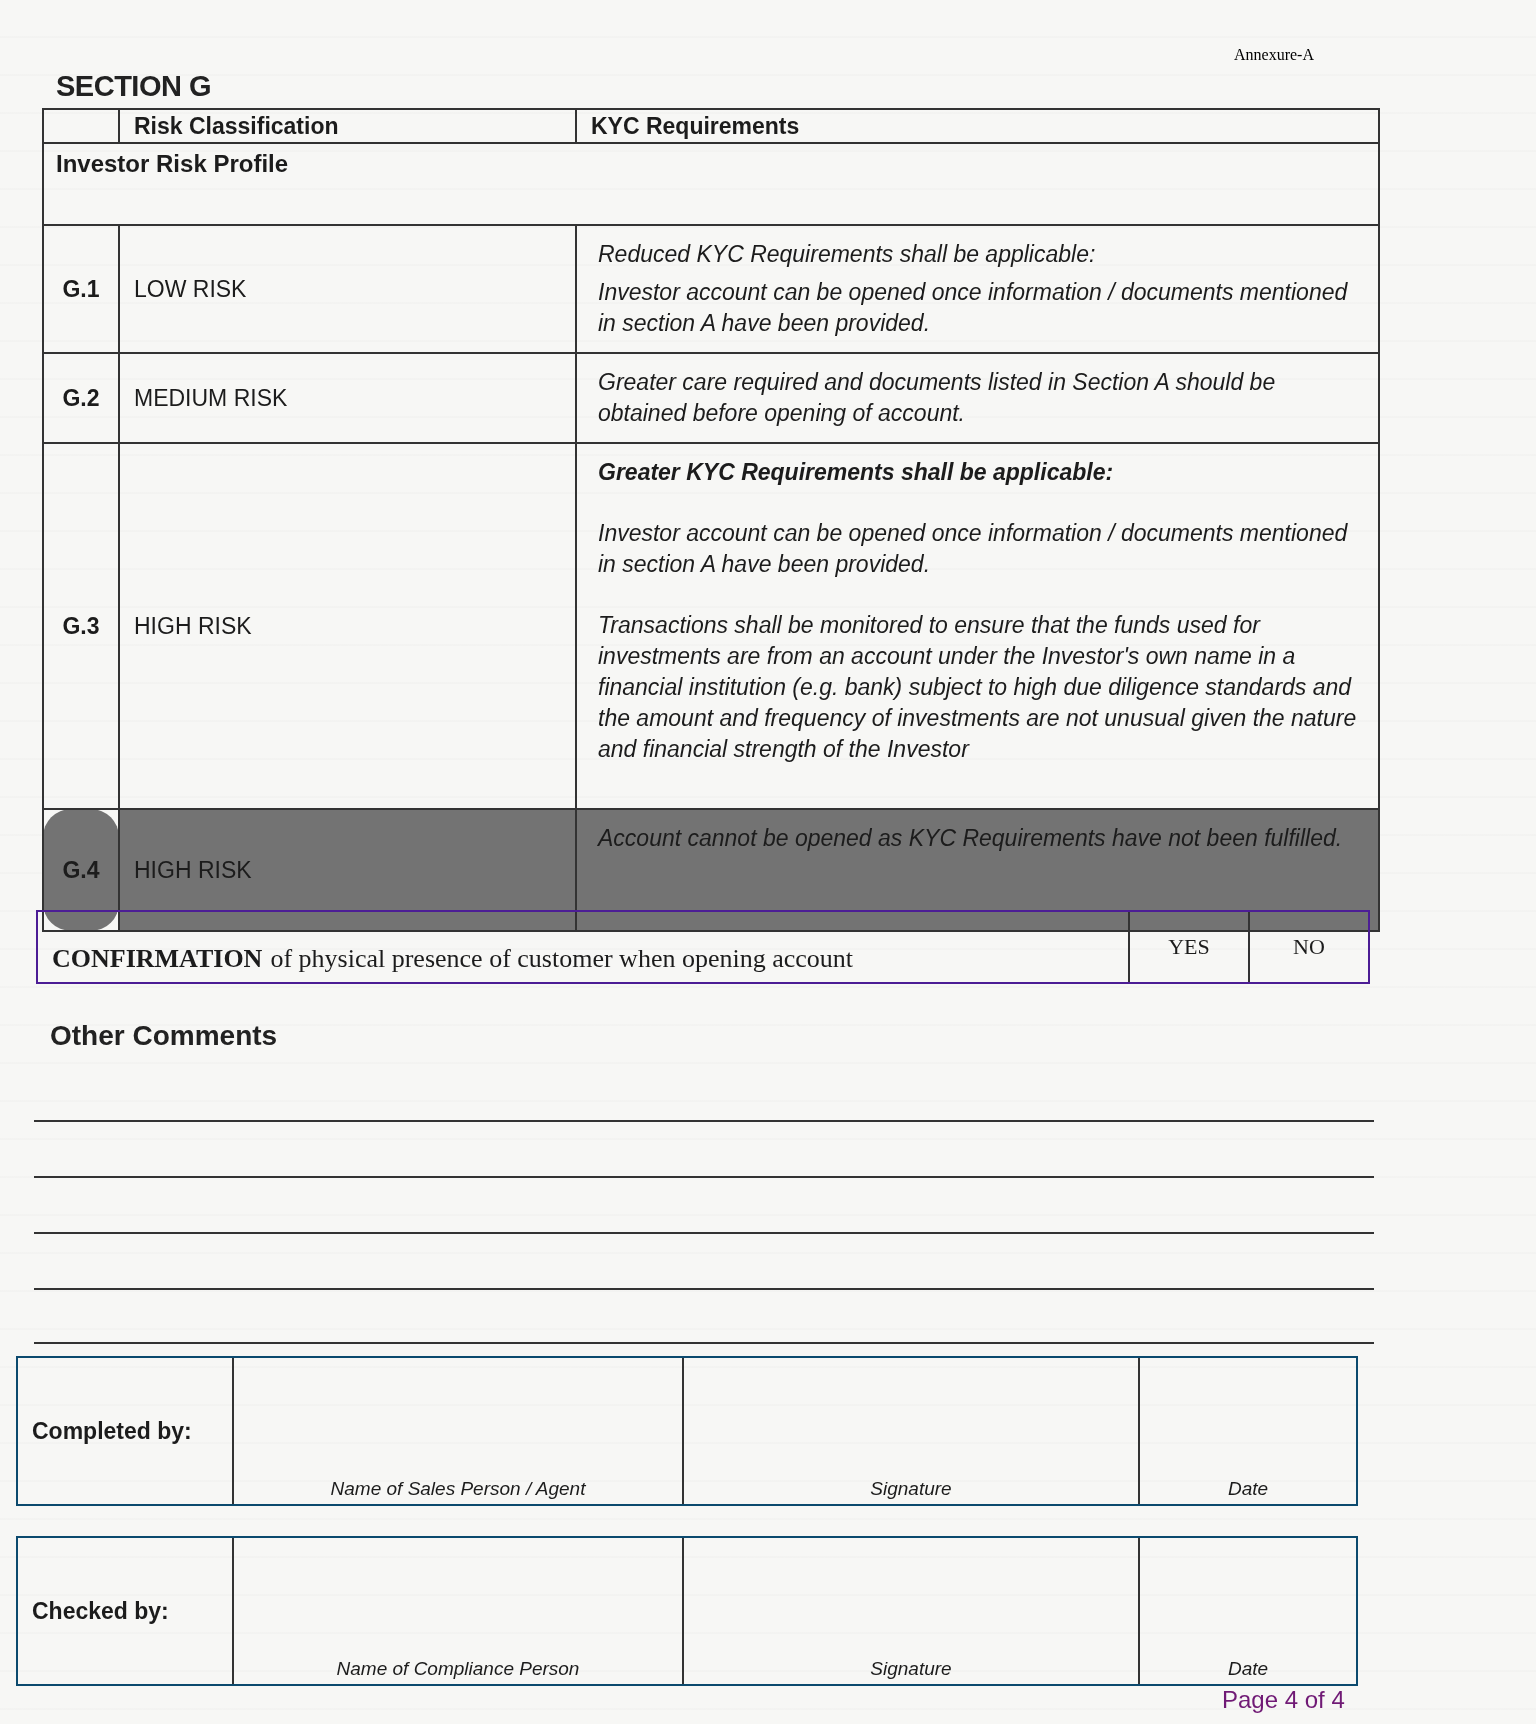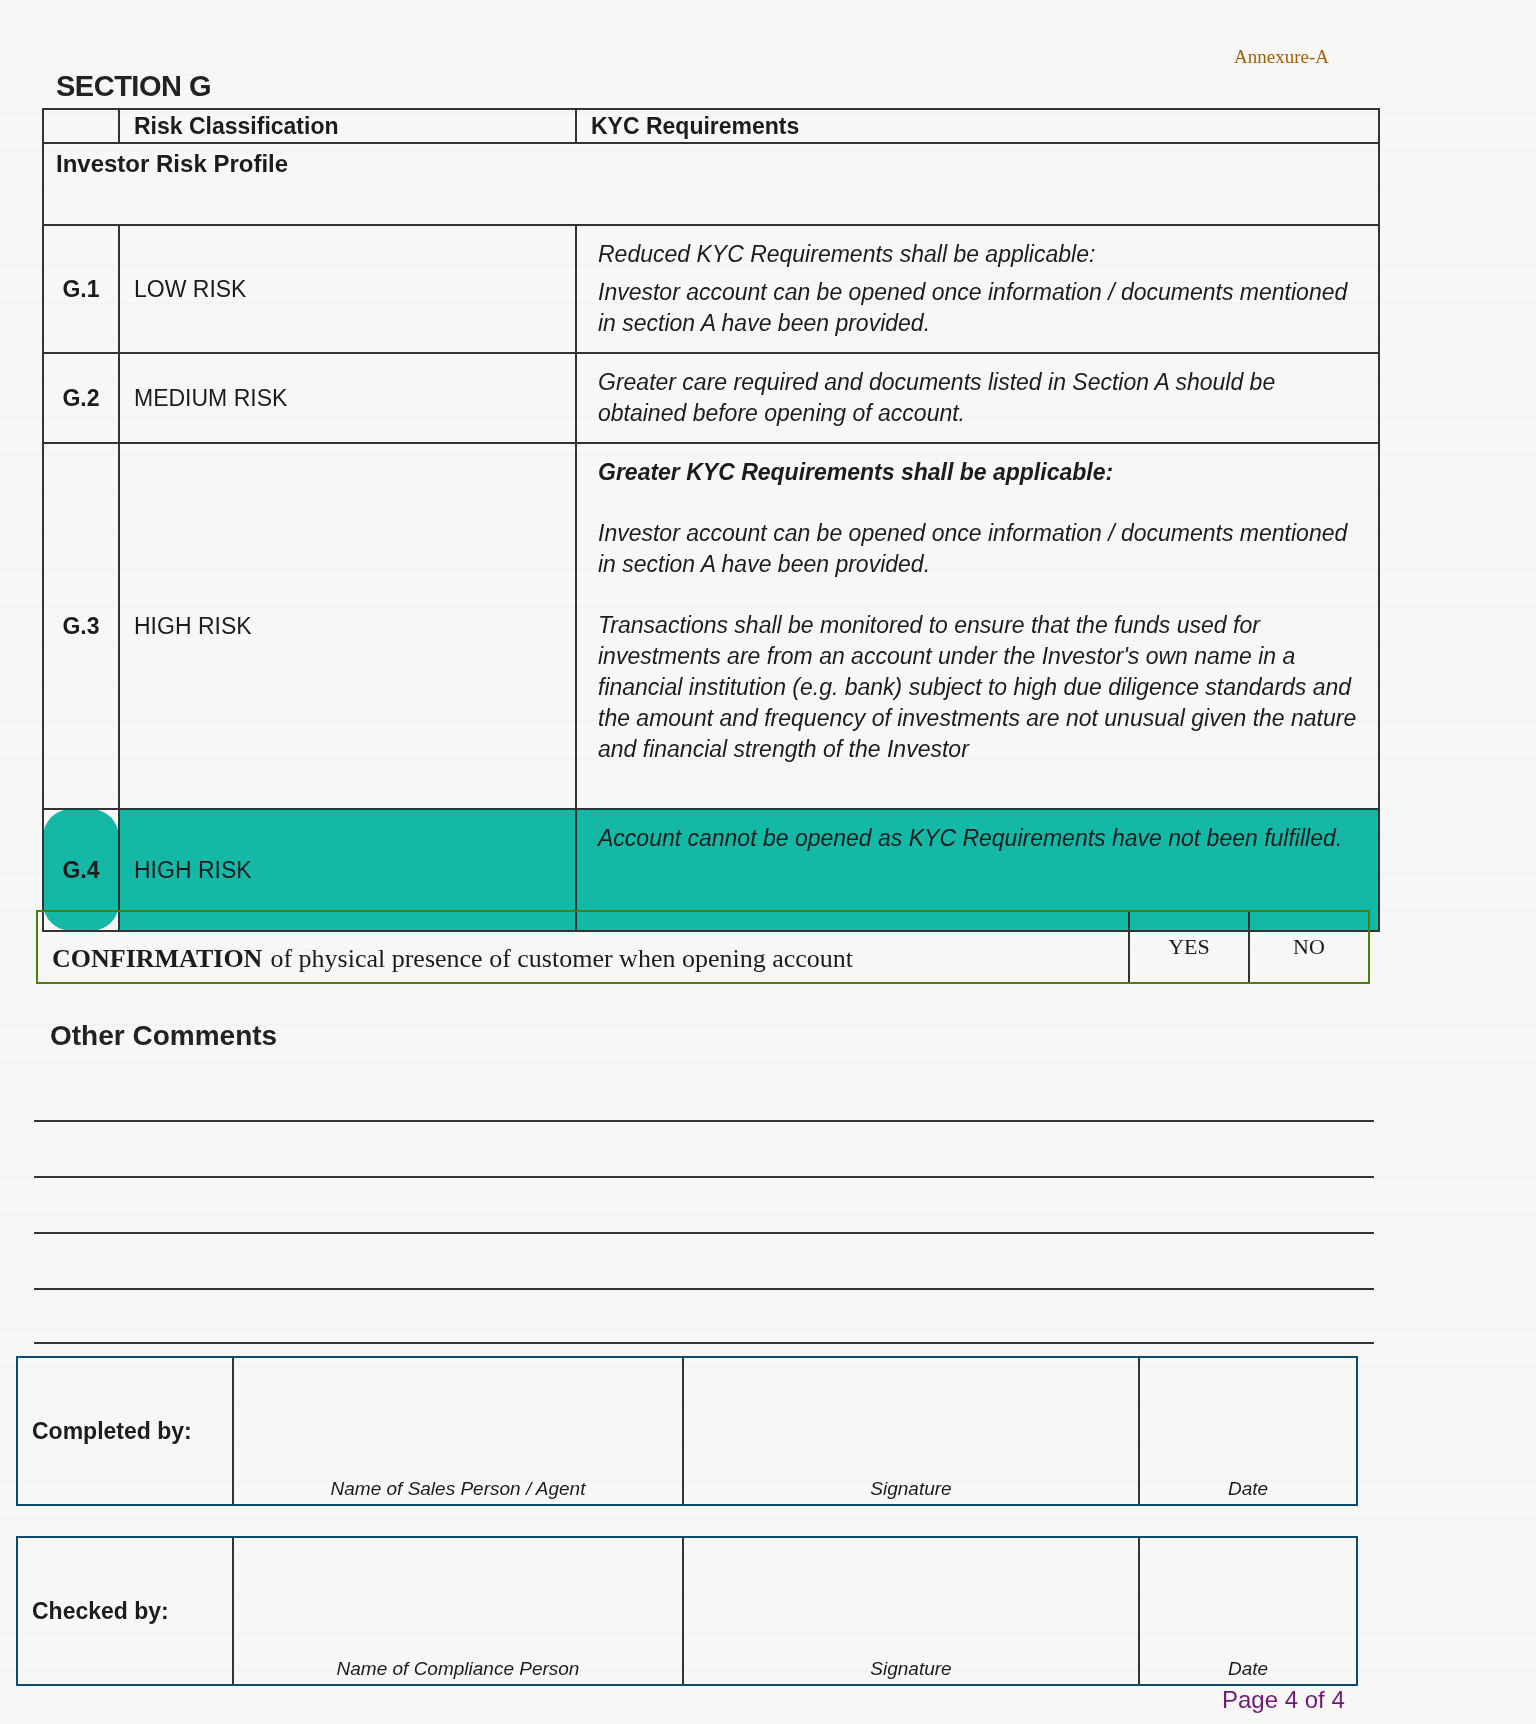--- a/index.html
+++ b/index.html
@@ -11,21 +11,21 @@
   }
   .ghost {
     position: absolute; left: 0; top: 0; width: 1536px; height: 1724px;
     background:
       repeating-linear-gradient(180deg, rgba(0,0,0,0) 0px, rgba(0,0,0,0) 36px, rgba(120,120,120,0.06) 37px, rgba(0,0,0,0) 38px);
     pointer-events: none;
   }
   .annexure {
     position: absolute; left: 1234px; top: 46px;
     font-family: "Liberation Serif", "DejaVu Serif", serif;
-    font-size: 19px; color: #a16207;
+    font-size: 16px; color: #000000;
   }
   .section-title {
     position: absolute; left: 56px; top: 70px;
     font-size: 29px; font-weight: bold; letter-spacing: -0.5px; color: #222;
   }
   
   .risk-table {
     position: absolute; left: 42px; top: 108px; width: 1338px;
     border: 2px solid #333; border-collapse: collapse;
   }
@@ -34,25 +34,25 @@
   .risk-table .hdr { height: 32px; font-weight: bold; font-size: 23px; padding: 0 14px; }
   .col-code { width: 72px; text-align: center; font-weight: bold; border-radius: 28px; }
   .col-class { width: 440px; padding-left: 14px; }
   .col-kyc { padding: 6px 14px; line-height: 31px; }
   .kyc-para { margin: 7px; font-style: italic; }
   .kyc-gap { margin-top: 30px; }
   .bold { font-weight: bold; }
   .row-low td { height: 112px; }
   .row-med td { height: 74px; }
   .row-high3 td { height: 352px; }
-  .row-high4 td { height: 108px; background: #14b8a6; }
+  .row-high4 td { height: 108px; background: #737373; }
   
   .confirm {
     position: absolute; left: 36px; top: 910px; width: 1330px; height: 70px;
-    border: 2px solid #4d7c0f; display: flex;
+    border: 2px solid #4c1d95; display: flex;
   }
   .confirm .text {
     flex: 1; display: flex; align-items: flex-end; padding: 0 12px 8px 14px;
     font-family: "Liberation Serif", "DejaVu Serif", serif; font-size: 26px;
   }
   .confirm .text b { margin-right: 8px; }
   .confirm .opt {
     width: 118px; border-left: 2px solid #333; display: flex; align-items: center; justify-content: center;
     font-family: "Liberation Serif", "DejaVu Serif", serif; font-size: 22px; cursor: pointer;
   }

